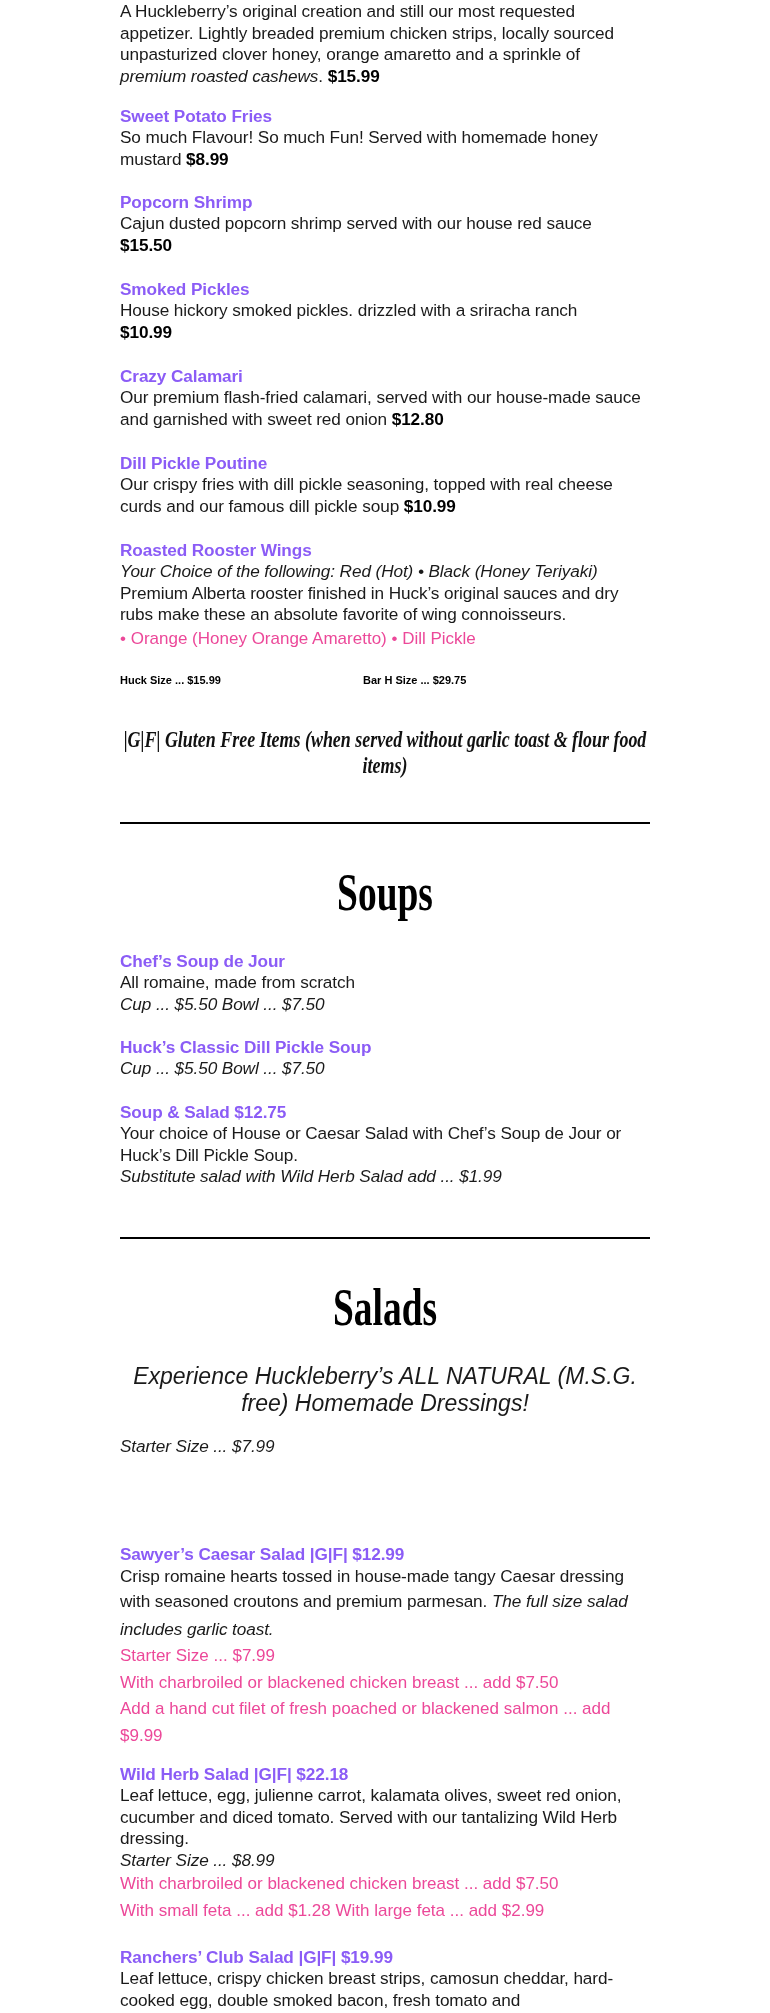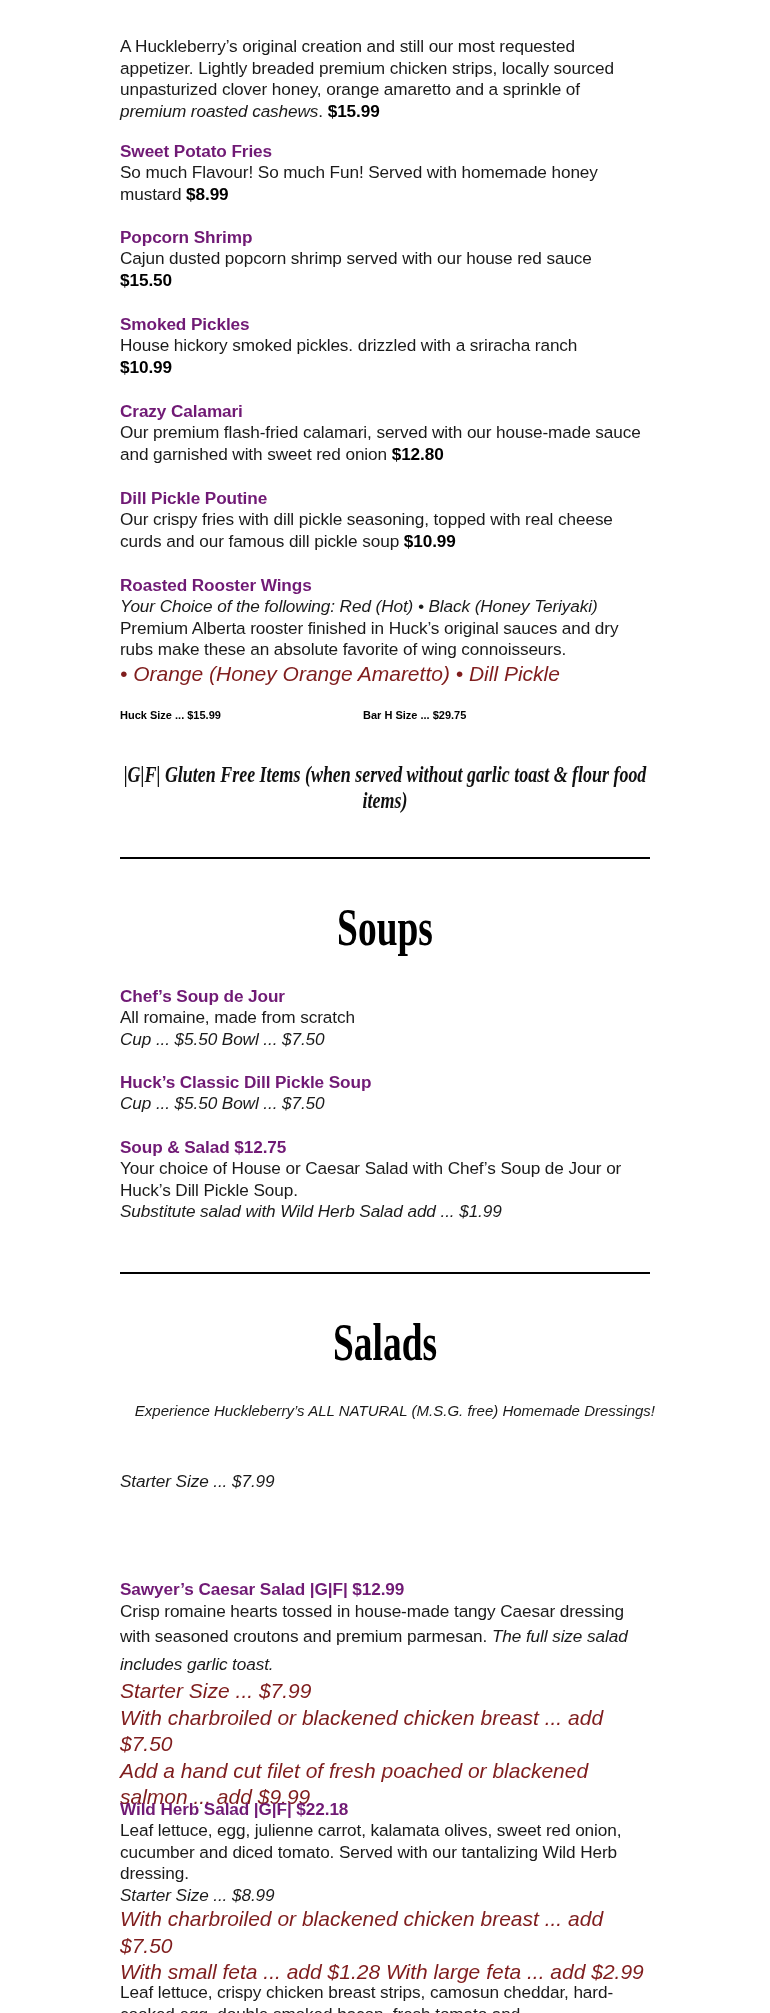--- a/index.html
+++ b/index.html
@@ -1,30 +1,30 @@
 <!DOCTYPE html>
 <html><head>
 <meta charset="utf-8">
 <style>
   html, body { margin: 0; padding: 0; background: #ffffff; }
   body { width: 770px; height: 2013px; overflow: hidden; position: relative; color: #111; font-family: "Liberation Sans", sans-serif; }
   .page { position: absolute; left: 120px; top: 0; width: 530px; }
   .txt { font-size: 17.2px; line-height: 21.5px; color: #1a1a1a; letter-spacing: -0.1px; }
   .item { margin: 0; }
-  .item-name { font-weight: bold; font-size: 17.2px; line-height: 21px; color: #701a75; letter-spacing: -0.1px; }
+  .item-name { font-weight: bold; font-size: 17.2px; line-height: 21px; color: #8b5cf6; letter-spacing: -0.1px; }
   .price { font-weight: bold; color: #000; }
   .ital { font-style: italic; }
-  .opt { font-style: italic; font-size: 21px; line-height: 26.5px; color: #7f1d1d; }
-  .abs { position: absolute; left: 0; width: 530px; margin-top: 35px; }
+  .opt { font-size: 17px; line-height: 26.5px; color: #ec4899; }
+  .abs { position: absolute; left: 0; width: 530px; }
   .sizes { font-weight: bold; font-size: 11px; color: #000; }
   .sizes span { display: inline-block; }
   .gf-note { font-family: "Liberation Serif", serif; font-weight: bold; font-style: italic; font-size: 23px; line-height: 26px; text-align: center; color: #111; transform: scaleX(0.78); transform-origin: 50% 0; width: 680px; margin-left: -75px; }
   .divider { height: 2px; background: #000; }
   .section-title { font-family: "Liberation Serif", serif; font-weight: bold; font-size: 52px; line-height: 56px; text-align: center; color: #000; transform: scaleX(0.72); transform-origin: 50% 0; }
-  .intro { font-style: italic; font-size: 15px; line-height: 26.5px; text-align: right; color: #1a1a1a; }
+  .intro { font-style: italic; font-size: 23px; line-height: 26.5px; text-align: center; color: #1a1a1a; }
 </style>
 </head>
 <body>
 
 <div class="page">
 
   <div class="abs item" style="top:1px;">
     <div class="txt"><span>A Huckleberry’s original creation and still our most requested appetizer. Lightly breaded premium chicken strips, locally sourced unpasturized clover honey, orange amaretto and a sprinkle of </span><span class="ital">premium roasted cashews</span><span>. </span><span class="price">$15.99</span></div>
   </div>
 
@@ -115,16 +115,17 @@
 
   <div class="abs item" style="top:1764px;">
     <div class="item-name">Wild Herb Salad |G|F| $22.18</div>
     <div class="txt">Leaf lettuce, egg, julienne carrot, kalamata olives, sweet red onion, cucumber and diced tomato. Served with our tantalizing Wild Herb dressing.</div>
     <div class="txt ital">Starter Size ... $8.99</div>
     <div class="opt">With charbroiled or blackened chicken breast ... add $7.50</div>
     <div class="opt">With small feta ... add $1.28 With large feta ... add $2.99</div>
   </div>
 
   <div class="abs item" style="top:1947px;">
+    <div class="item-name">Ranchers’ Club Salad |G|F| $19.99</div>
     <div class="txt">Leaf lettuce, crispy chicken breast strips, camosun cheddar, hard-cooked egg, double smoked bacon, fresh tomato and</div>
   </div>
 
 </div>
 
 </body></html>

